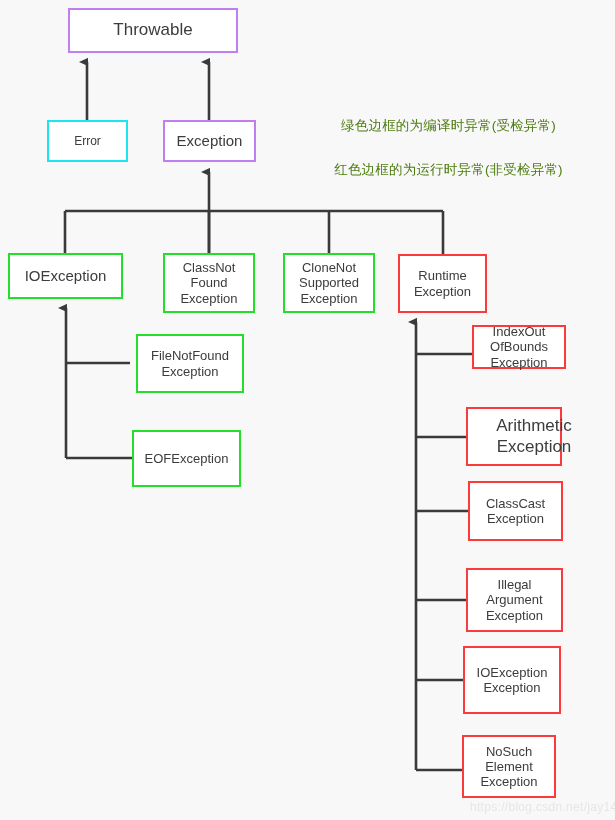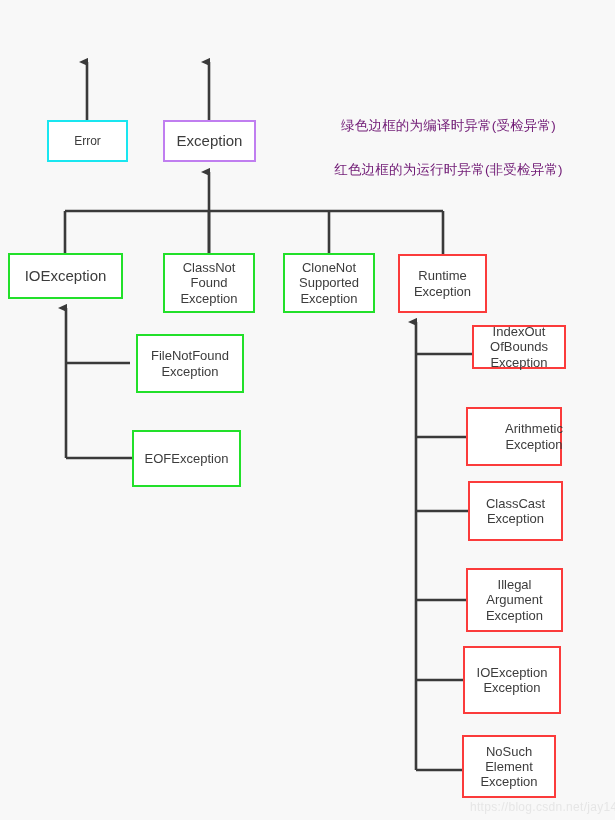--- a/index.html
+++ b/index.html
@@ -39,21 +39,21 @@
     line-height: 1.18;
     white-space: pre-line;
   }
   .node.purple  { border-color: #c07ef0; }
   .node.cyan    { border-color: #19e6f0; }
   .node.green   { border-color: #22e02a; }
   .node.red     { border-color: #fb3b3b; }
 
   .legend {
     position: absolute;
-    color: #701a75;
+    color: #4d7c0f;
     font-size: 13.5px;
     line-height: 1.62;
     text-align: center;
     white-space: pre-line;
     letter-spacing: 0.2px;
   }
   .watermark {
     position: absolute;
     color: #e6e6e6;
     font-size: 12px;
@@ -95,20 +95,21 @@
       <line x1="416" y1="770" x2="416" y2="322" marker-end="url(#arrowhead)"></line>
       <line x1="416" y1="354" x2="472" y2="354"></line>
       <line x1="416" y1="437" x2="466" y2="437"></line>
       <line x1="416" y1="511" x2="468" y2="511"></line>
       <line x1="416" y1="600" x2="466" y2="600"></line>
       <line x1="416" y1="680" x2="463" y2="680"></line>
       <line x1="416" y1="770" x2="462" y2="770"></line>
     </g>
   </svg>
 
+  <div class="node purple" style="left:68px;top:8px;width:170px;height:45px;font-size:17px;">Throwable</div>
 
   <div class="node cyan" style="left:47px;top:120px;width:81px;height:42px;font-size:12px;">Error</div>
 
   <div class="node purple" style="left:163px;top:120px;width:93px;height:42px;font-size:15px;">Exception</div>
 
   <div class="node green" style="left:8px;top:253px;width:115px;height:46px;font-size:15px;">IOException</div>
 
   <div class="node green" style="left:163px;top:253px;width:92px;height:60px;font-size:13px;">ClassNot
 Found
 Exception</div>
@@ -122,21 +123,21 @@
 
   <div class="node green" style="left:136px;top:334px;width:108px;height:59px;font-size:13px;">FileNotFound
 Exception</div>
 
   <div class="node green" style="left:132px;top:430px;width:109px;height:57px;font-size:13px;">EOFException</div>
 
   <div class="node red" style="left:472px;top:325px;width:94px;height:44px;font-size:13px;">IndexOut
 OfBounds
 Exception</div>
 
-  <div class="node red" style="left:466px;top:407px;width:96px;height:59px;font-size:13px;padding-left:40px;">Arithmetic
+  <div class="node red" style="left:466px;top:407px;width:96px;height:59px;font-size:17px;padding-left:40px;">Arithmetic
 Exception</div>
 
   <div class="node red" style="left:468px;top:481px;width:95px;height:60px;font-size:13px;">ClassCast
 Exception</div>
 
   <div class="node red" style="left:466px;top:568px;width:97px;height:64px;font-size:13px;">Illegal
 Argument
 Exception</div>
 
   <div class="node red" style="left:463px;top:646px;width:98px;height:68px;font-size:13px;">IOException

